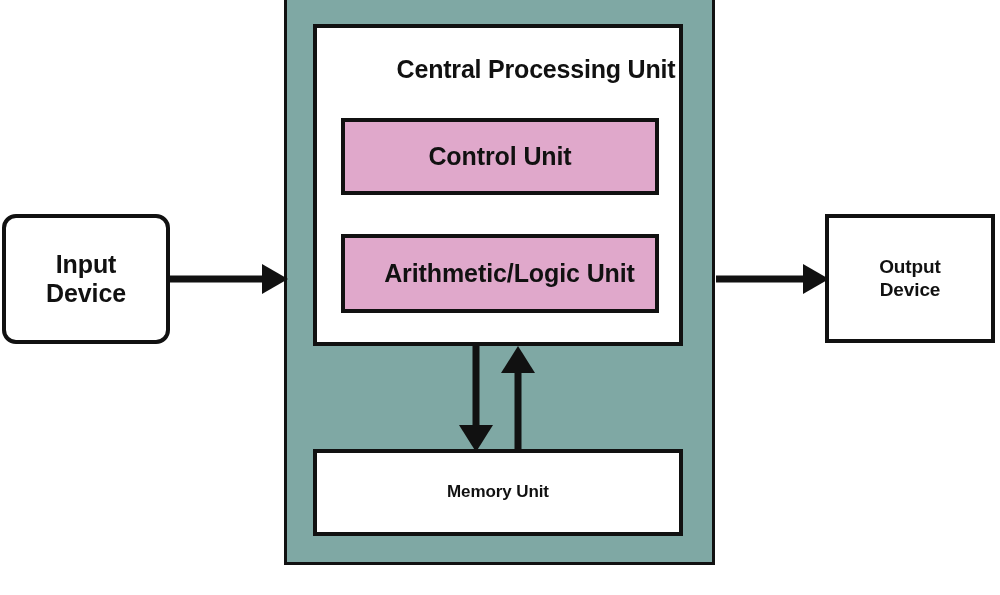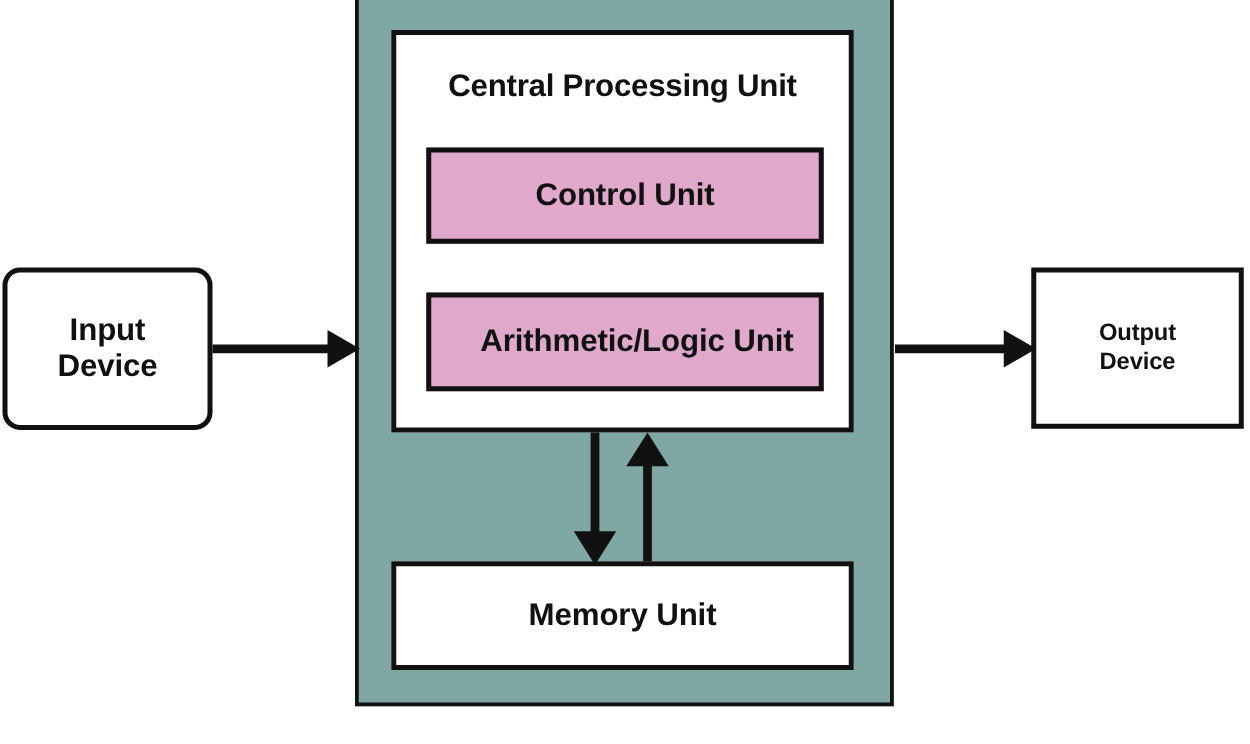--- a/index.html
+++ b/index.html
@@ -66,20 +66,21 @@
     position: absolute;
     left: 0;
     top: 0;
     width: 100%;
     text-align: center;
     margin-top: 27px;
     font-size: 25px;
     font-weight: bold;
     color: #111111;
     letter-spacing: -0.2px;
+    padding-left: 38px;
   }
 
   
   .unit-pink {
     background: #e0a8cb;
     border: 4px solid #111111;
   }
   #control-unit-box {
     left: 341px;
     top: 118px;
@@ -96,21 +97,21 @@
   }
   #alu-box .label { font-size: 25px; margin-left: 19px; }
 
   
   #memory-unit-box {
     left: 313px;
     top: 449px;
     width: 370px;
     height: 87px;
   }
-  #memory-unit-box .label { font-size: 25px; text-align: center; }
+  #memory-unit-box .label { font-size: 17px; text-align: center; }
 
   
   #input-device-box {
     left: 2px;
     top: 214px;
     width: 168px;
     height: 130px;
     border-radius: 14px;
   }
   #input-device-box .label { font-size: 25px; }

